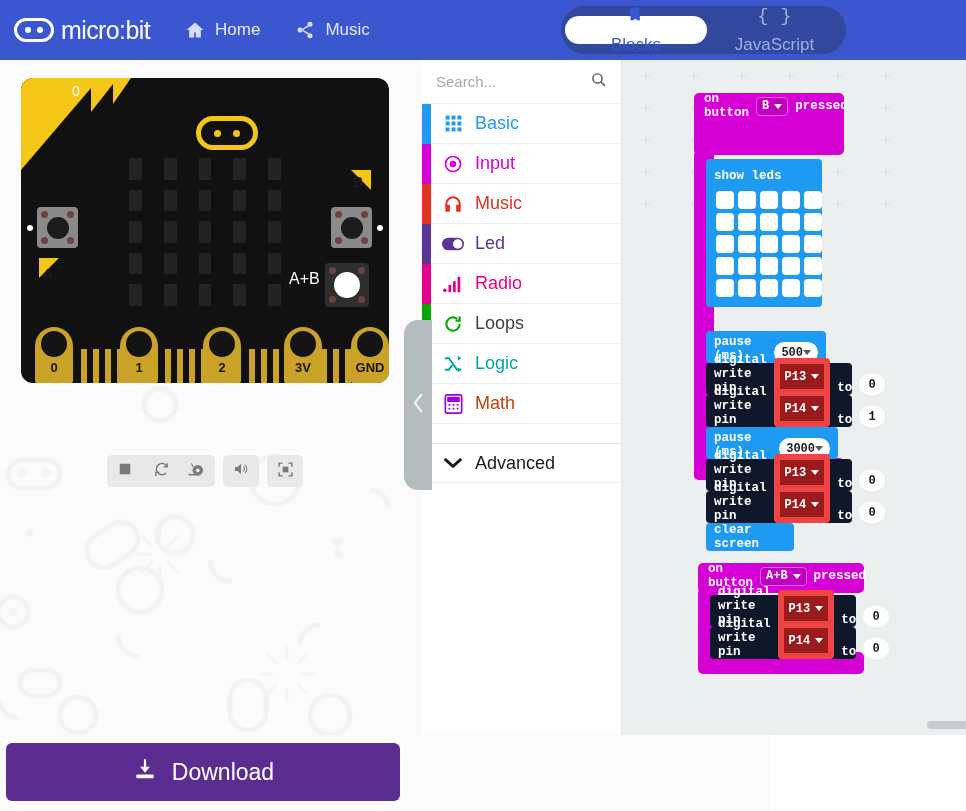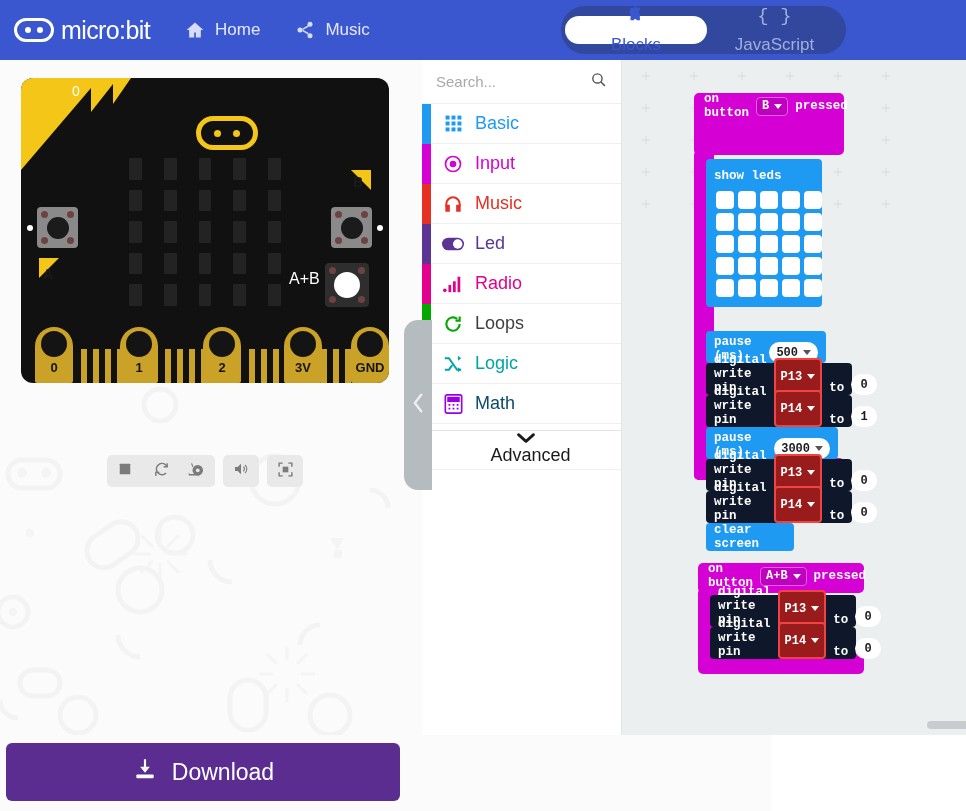--- a/index.html
+++ b/index.html
@@ -126,21 +126,21 @@
     font-family: "Liberation Sans", sans-serif; background: transparent;
   }
   #tb-search input::placeholder { color: #A9A9A9; }
   .cat {
     position: relative; height: 40px; display: flex; align-items: center;
     border-bottom: 1px solid #EFEFEF; cursor: pointer; padding-left: 18px;
   }
   .cat .strip { position: absolute; left: 0; top: 0; width: 9px; height: 40px; }
   .cat .ci { width: 26px; display: flex; align-items: center; justify-content: center; margin-right: 9px; }
   .cat .cl { font-size: 18px; }
-  #cat-advanced { border-top: 1px solid #E4E4E4; margin-top: 6px; flex-direction: column; }
+  #cat-advanced { border-top: 1px solid #E4E4E4; margin-top: 19px; }
   #cat-advanced .cl { color: #1B1B1B; }
 
   #collapse-handle {
     position: absolute; left: 404px; top: 320px; width: 28px; height: 170px;
     background: #B4BCBF; border-radius: 14px 0 0 14px;
     display: flex; align-items: center; justify-content: center; cursor: pointer; z-index: 5;
   }
 
   
   #workspace {
@@ -167,26 +167,26 @@
   .b-basic { background: #1E9AF3; color: #fff; border-radius: 4px; }
   .b-pins  { background: #0f172a; color: #fff; border-radius: 4px; }
   .row { display: flex; align-items: flex-end; height: 32px; padding: 0 8px; font-size: 12.5px; gap: 7px; }
   .numfield {
     background: #fff; border-radius: 11px; min-width: 26px; height: 21px;
     display: inline-flex; align-items: center; justify-content: center;
     color: #1B1B1B; font-size: 12px; padding: 0 7px;
   }
   .shadowfield {
     background: #fff; border-radius: 11px; height: 21px;
-    display: inline-flex; align-items: center; gap: 5px; padding: 0 7px;
+    display: inline-flex; align-items: center; padding: 0 7px;
     color: #1B1B1B; font-size: 12px;
   }
   .shadowfield .caret { border-top-color: #555; }
   .pinfield {
-    background: #9A1B1B; border: 2px solid #ef4444; border-radius: 4px; height: 37px;
+    background: #9A1B1B; border: 6px solid #ef4444; border-radius: 4px; height: 37px;
     display: inline-flex; align-items: center; gap: 5px; padding: 0 5px; font-size: 12px;
   }
   #showleds-grid {
     display: grid; grid-template-columns: repeat(5, 18px); grid-template-rows: repeat(5, 18px);
     gap: 4px; padding: 8px 10px 10px 10px;
   }
   #showleds-grid span { background: #fff; border-radius: 4px; display: block; }
 
   
   #bottom {
@@ -558,21 +558,21 @@
 
     <div class="cat">
       <span class="strip" style="background:#9900E6"></span>
       <span class="ci">
         <svg width="19" height="20" viewBox="0 0 20 22" fill="none" stroke="#9900E6" stroke-width="1.8">
           <rect x="1" y="1" width="18" height="20" rx="2"></rect>
             <rect x="4" y="4" width="12" height="4" fill="#9900E6"></rect>
           <path d="M4.5 12h2M9 12h2M13.5 12h2M4.5 16h2M9 16h2M13.5 16h2" stroke-width="2"></path>
         </svg>
       </span>
-      <span class="cl" style="color:#0c4a6e">Math</span>
+      <span class="cl" style="color:#c2410c">Math</span>
     </div>
 
     <div class="cat" id="cat-advanced">
       <span class="strip" style="background:#0B2E31;height:40px;"></span>
       <span class="ci">
         <svg width="20" height="14" viewBox="0 0 24 16" fill="none" stroke="#1B1B1B" stroke-width="3.4" stroke-linecap="round" stroke-linejoin="round">
           <path d="M3 4l9 8 9-8"></path>
         </svg>
       </span>
       <span class="cl">Advanced</span>

